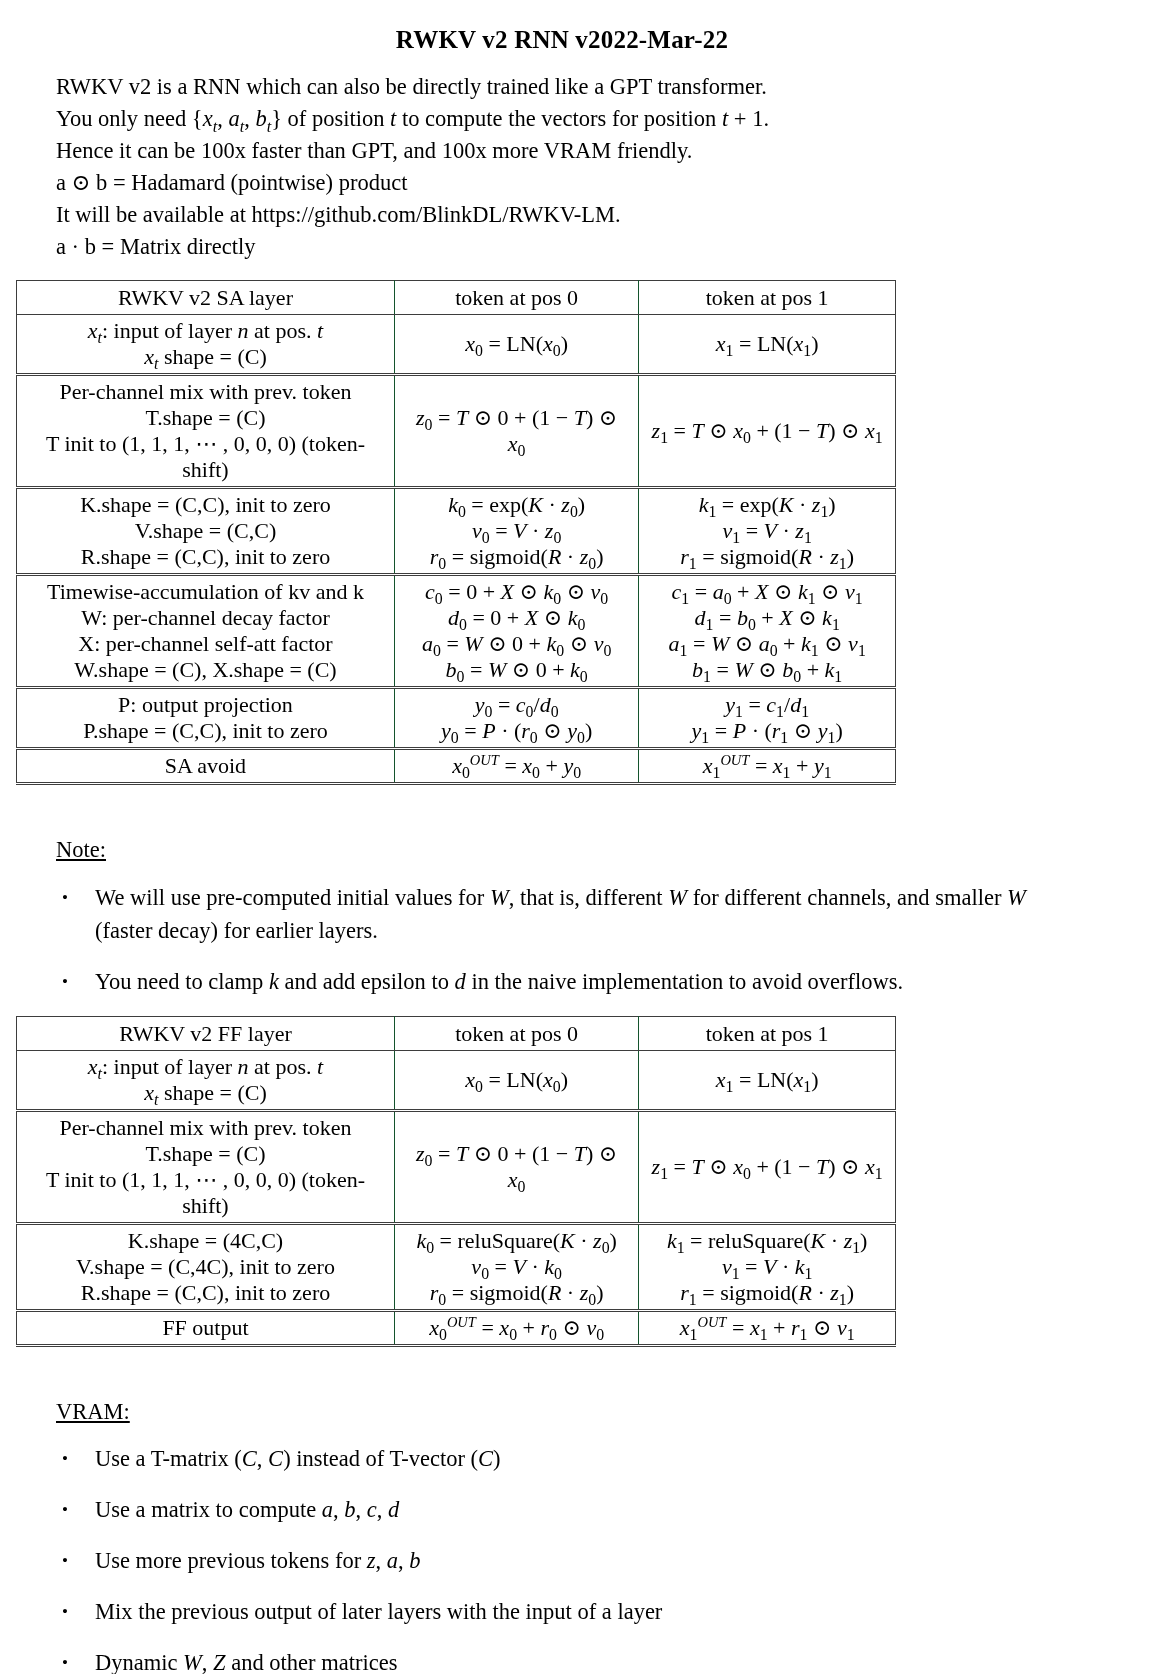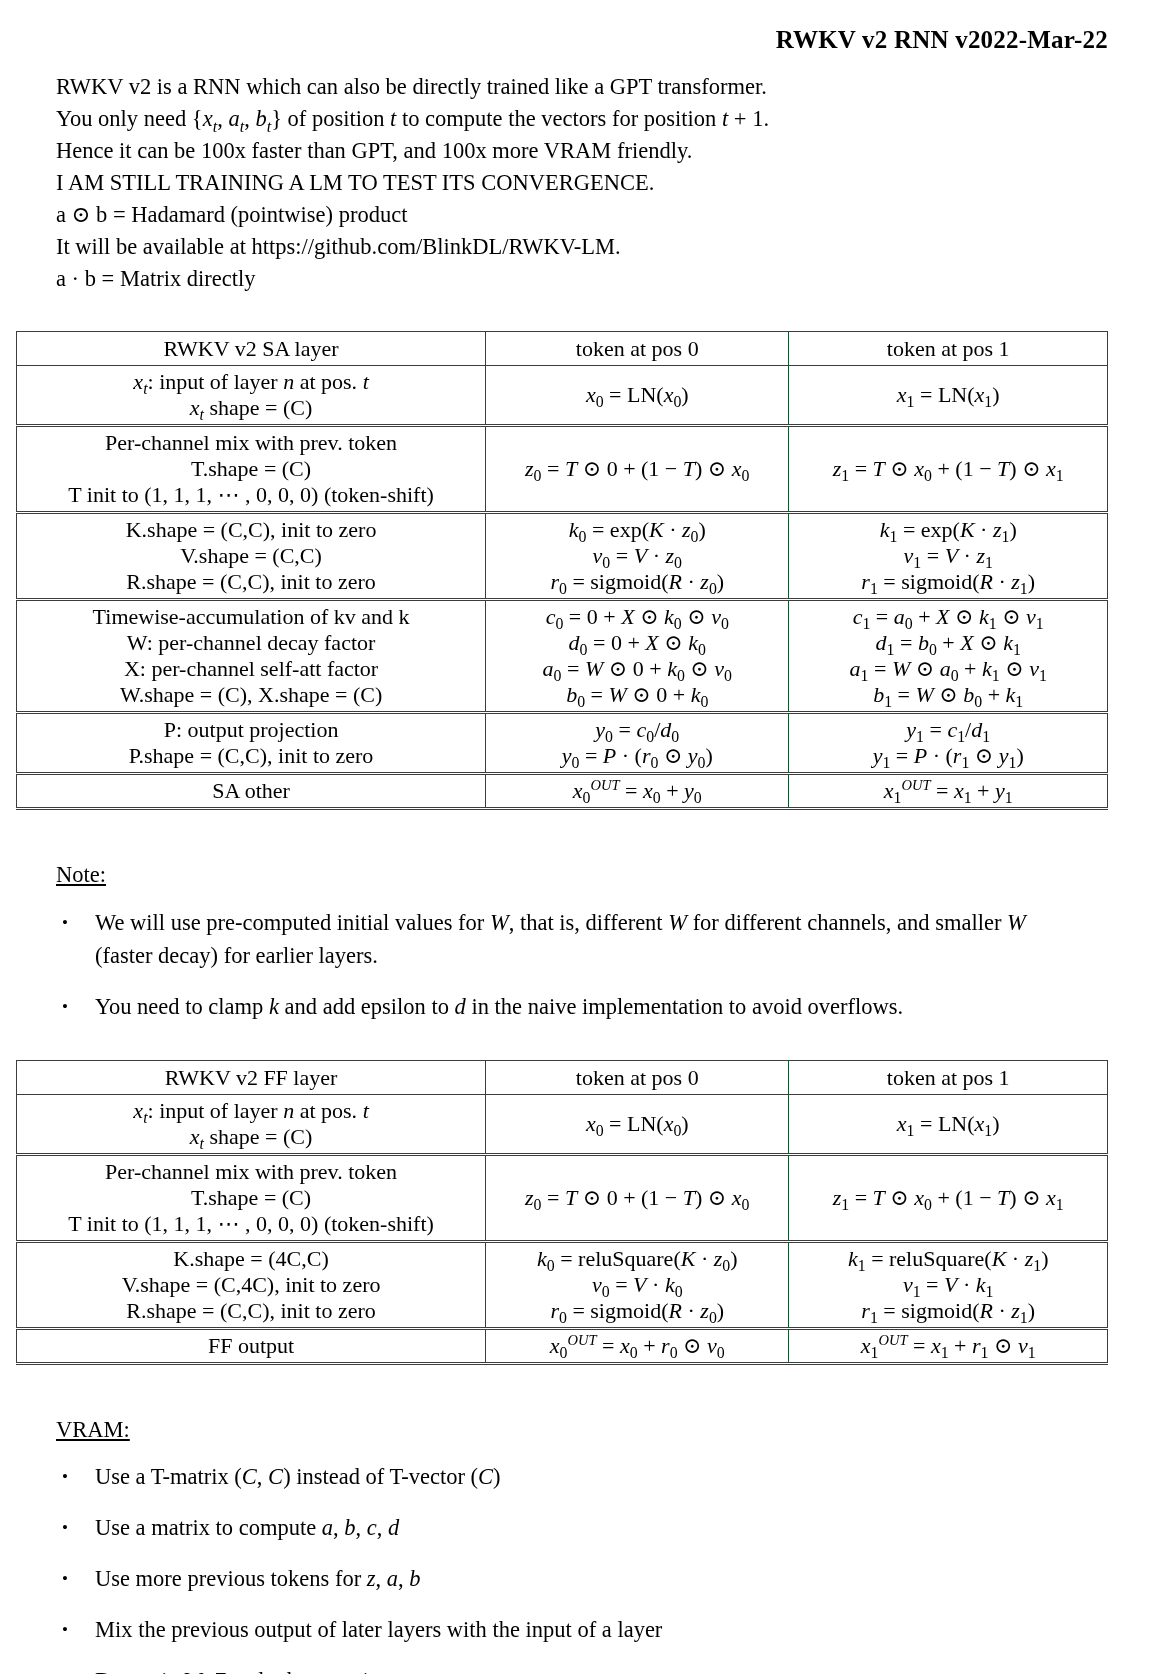--- a/index.html
+++ b/index.html
@@ -8,37 +8,37 @@
     width: 1170px;
     min-height: 1674px;
     color: #000;
     font-family: "Liberation Serif", "DejaVu Serif", "DejaVu Sans", serif;
   }
   .page { padding-top: 26px; }
 
   .title {
     width: 1092px;
     margin: 0 0 0 16px;
-    text-align: right;
+    text-align: center;
     font-size: 25px;
     font-weight: bold;
     letter-spacing: 0.2px;
   }
 
   .intro {
     margin: 17px 0 0 56px;
     font-size: 22.5px;
     line-height: 32px;
   }
   .intro-line { white-space: nowrap; }
 
   table.ltx {
     border-collapse: collapse;
-    width: 1092px;
-    margin: 36px 0 0 16px;
+    width: 880px;
+    margin: 17px 0 0 16px;
     font-size: 22px;
     border: 1.5px solid #3d3d3d;
     border-bottom: 3px double #3d3d3d;
   }
   table.ltx th, table.ltx td {
     font-weight: normal;
     text-align: center;
     vertical-align: middle;
     padding: 3px 10px;
     line-height: 26px;
@@ -81,21 +81,20 @@
 <body>
 
 <div class="page">
 
   <div class="title">RWKV v2 RNN v2022-Mar-22</div>
 
   <div class="intro">
     <div class="intro-line">RWKV v2 is a RNN which can also be directly trained like a GPT transformer.</div>
     <div class="intro-line">You only need {<i>x</i><sub><i>t</i></sub>, <i>a</i><sub><i>t</i></sub>, <i>b</i><sub><i>t</i></sub>} of position <i>t</i> to compute the vectors for position <i>t</i> + 1.</div>
     <div class="intro-line">Hence it can be 100x faster than GPT, and 100x more VRAM friendly.</div>
-    <div class="intro-line">I AM STILL TRAINING A LM TO TEST ITS CONVERGENCE.</div>
     <div class="intro-line">a ⊙ b = Hadamard (pointwise) product</div>
     <div class="intro-line">It will be available at https://github.com/BlinkDL/RWKV-LM.</div>
     <div class="intro-line">a · b = Matrix directly</div>
   </div>
 
   <table class="ltx">
     <colgroup>
         <col style="width:43%">
         <col style="width:27.8%">
         <col style="width:29.2%">
@@ -127,21 +126,21 @@
         <td>Timewise-accumulation of kv and k<br>W: per-channel decay factor<br>X: per-channel self-att factor<br>W.shape = (C), X.shape = (C)</td>
         <td><i>c</i><sub>0</sub> = 0 + <i>X</i> ⊙ <i>k</i><sub>0</sub> ⊙ <i>v</i><sub>0</sub><br><i>d</i><sub>0</sub> = 0 + <i>X</i> ⊙ <i>k</i><sub>0</sub><br><i>a</i><sub>0</sub> = <i>W</i> ⊙ 0 + <i>k</i><sub>0</sub> ⊙ <i>v</i><sub>0</sub><br><i>b</i><sub>0</sub> = <i>W</i> ⊙ 0 + <i>k</i><sub>0</sub></td>
         <td><i>c</i><sub>1</sub> = <i>a</i><sub>0</sub> + <i>X</i> ⊙ <i>k</i><sub>1</sub> ⊙ <i>v</i><sub>1</sub><br><i>d</i><sub>1</sub> = <i>b</i><sub>0</sub> + <i>X</i> ⊙ <i>k</i><sub>1</sub><br><i>a</i><sub>1</sub> = <i>W</i> ⊙ <i>a</i><sub>0</sub> + <i>k</i><sub>1</sub> ⊙ <i>v</i><sub>1</sub><br><i>b</i><sub>1</sub> = <i>W</i> ⊙ <i>b</i><sub>0</sub> + <i>k</i><sub>1</sub></td>
       </tr>
       <tr>
         <td>P: output projection<br>P.shape = (C,C), init to zero</td>
         <td><i>y</i><sub>0</sub> = <i>c</i><sub>0</sub>/<i>d</i><sub>0</sub><br><i>y</i><sub>0</sub> = <i>P</i> · (<i>r</i><sub>0</sub> ⊙ <i>y</i><sub>0</sub>)</td>
         <td><i>y</i><sub>1</sub> = <i>c</i><sub>1</sub>/<i>d</i><sub>1</sub><br><i>y</i><sub>1</sub> = <i>P</i> · (<i>r</i><sub>1</sub> ⊙ <i>y</i><sub>1</sub>)</td>
       </tr>
       <tr>
-        <td>SA other</td>
+        <td>SA avoid</td>
         <td><i>x</i><sub>0</sub><sup>OUT</sup> = <i>x</i><sub>0</sub> + <i>y</i><sub>0</sub></td>
         <td><i>x</i><sub>1</sub><sup>OUT</sup> = <i>x</i><sub>1</sub> + <i>y</i><sub>1</sub></td>
       </tr>
     </tbody>
   </table>
 
   <div class="section-heading">Note:</div>
   <div class="bullets">
     <div class="bullet-item">
       <span class="bullet-marker">•</span>

